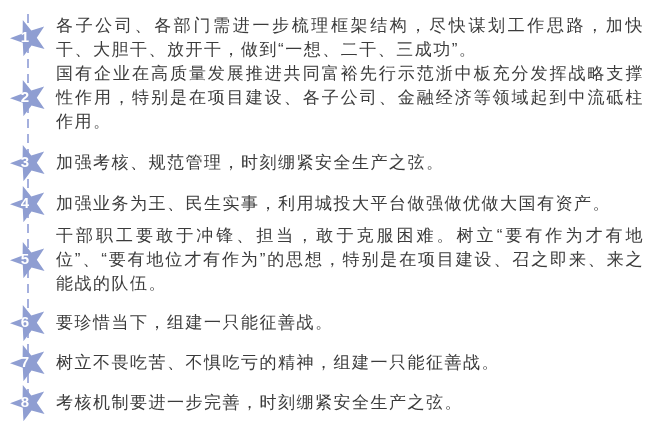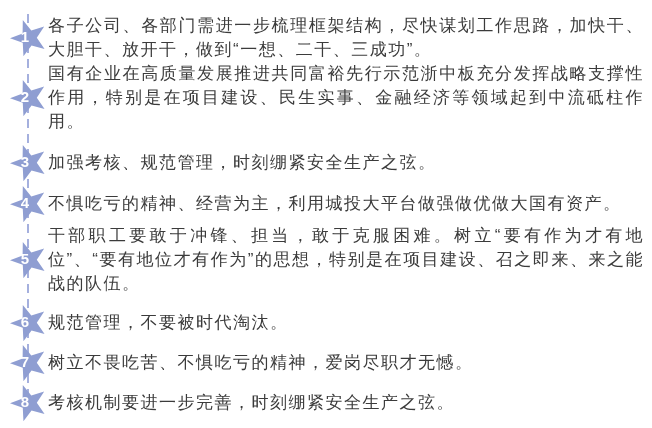--- a/index.html
+++ b/index.html
@@ -49,20 +49,21 @@
   .item:nth-child(6) { margin-top: 15px; }
   .item:nth-child(7) { margin-top: 16px; }
   .item:nth-child(8) { margin-top: 16px; }
   .item-text {
     font-size: 17px;
     line-height: 24px;
     letter-spacing: 1.5px;
     color: #3b3b3b;
     text-align: justify;
     text-justify: inter-ideograph;
+    margin-left: 8px;
   }
   .bullet {
     position: absolute;
     left: 9px;
     top: 50%;
     width: 40px;
     height: 40px;
     margin-top: -20px;
   }
   .bullet svg {
@@ -99,71 +100,71 @@
       <div class="item-text">各子公司、各部门需进一步梳理框架结构，尽快谋划工作思路，加快干、大胆干、放开干，做到“一想、二干、三成功”。</div>
     </div>
 
     <div class="item">
       <div class="bullet">
         <svg width="40" height="40" viewBox="0 0 40 40">
           <polygon transform="rotate(-19 20 20)" points="20,1 24.59,13.69 38.07,14.13 27.42,22.41 31.17,35.37 20,27.8 8.83,35.37 12.58,22.41 1.93,14.13 15.41,13.69" fill="#8F9ED2"></polygon>
         </svg>
         <span class="num">2</span>
       </div>
-      <div class="item-text">国有企业在高质量发展推进共同富裕先行示范浙中板充分发挥战略支撑性作用，特别是在项目建设、民生实事、金融经济等领域起到中流砥柱作用。</div>
+      <div class="item-text">国有企业在高质量发展推进共同富裕先行示范浙中板充分发挥战略支撑性作用，特别是在项目建设、各子公司、金融经济等领域起到中流砥柱作用。</div>
     </div>
 
     <div class="item">
       <div class="bullet">
         <svg width="40" height="40" viewBox="0 0 40 40">
           <polygon transform="rotate(-19 20 20)" points="20,1 24.59,13.69 38.07,14.13 27.42,22.41 31.17,35.37 20,27.8 8.83,35.37 12.58,22.41 1.93,14.13 15.41,13.69" fill="#8F9ED2"></polygon>
         </svg>
         <span class="num">3</span>
       </div>
       <div class="item-text">加强考核、规范管理，时刻绷紧安全生产之弦。</div>
     </div>
 
     <div class="item">
       <div class="bullet">
         <svg width="40" height="40" viewBox="0 0 40 40">
           <polygon transform="rotate(-19 20 20)" points="20,1 24.59,13.69 38.07,14.13 27.42,22.41 31.17,35.37 20,27.8 8.83,35.37 12.58,22.41 1.93,14.13 15.41,13.69" fill="#8F9ED2"></polygon>
         </svg>
         <span class="num">4</span>
       </div>
-      <div class="item-text">不惧吃亏的精神、经营为主，利用城投大平台做强做优做大国有资产。</div>
+      <div class="item-text">加强业务为王、民生实事，利用城投大平台做强做优做大国有资产。</div>
     </div>
 
     <div class="item">
       <div class="bullet">
         <svg width="40" height="40" viewBox="0 0 40 40">
           <polygon transform="rotate(-19 20 20)" points="20,1 24.59,13.69 38.07,14.13 27.42,22.41 31.17,35.37 20,27.8 8.83,35.37 12.58,22.41 1.93,14.13 15.41,13.69" fill="#8F9ED2"></polygon>
         </svg>
         <span class="num">5</span>
       </div>
       <div class="item-text">干部职工要敢于冲锋、担当，敢于克服困难。树立“要有作为才有地位”、“要有地位才有作为”的思想，特别是在项目建设、召之即来、来之能战的队伍。</div>
     </div>
 
     <div class="item">
       <div class="bullet">
         <svg width="40" height="40" viewBox="0 0 40 40">
           <polygon transform="rotate(-19 20 20)" points="20,1 24.59,13.69 38.07,14.13 27.42,22.41 31.17,35.37 20,27.8 8.83,35.37 12.58,22.41 1.93,14.13 15.41,13.69" fill="#8F9ED2"></polygon>
         </svg>
         <span class="num">6</span>
       </div>
-      <div class="item-text">规范管理，不要被时代淘汰。</div>
+      <div class="item-text">要珍惜当下，组建一只能征善战。</div>
     </div>
 
     <div class="item">
       <div class="bullet">
         <svg width="40" height="40" viewBox="0 0 40 40">
           <polygon transform="rotate(-19 20 20)" points="20,1 24.59,13.69 38.07,14.13 27.42,22.41 31.17,35.37 20,27.8 8.83,35.37 12.58,22.41 1.93,14.13 15.41,13.69" fill="#8F9ED2"></polygon>
         </svg>
         <span class="num">7</span>
       </div>
-      <div class="item-text">树立不畏吃苦、不惧吃亏的精神，爱岗尽职才无憾。</div>
+      <div class="item-text">树立不畏吃苦、不惧吃亏的精神，组建一只能征善战。</div>
     </div>
 
     <div class="item">
       <div class="bullet">
         <svg width="40" height="40" viewBox="0 0 40 40">
           <polygon transform="rotate(-19 20 20)" points="20,1 24.59,13.69 38.07,14.13 27.42,22.41 31.17,35.37 20,27.8 8.83,35.37 12.58,22.41 1.93,14.13 15.41,13.69" fill="#8F9ED2"></polygon>
         </svg>
         <span class="num">8</span>
       </div>
       <div class="item-text">考核机制要进一步完善，时刻绷紧安全生产之弦。</div>

